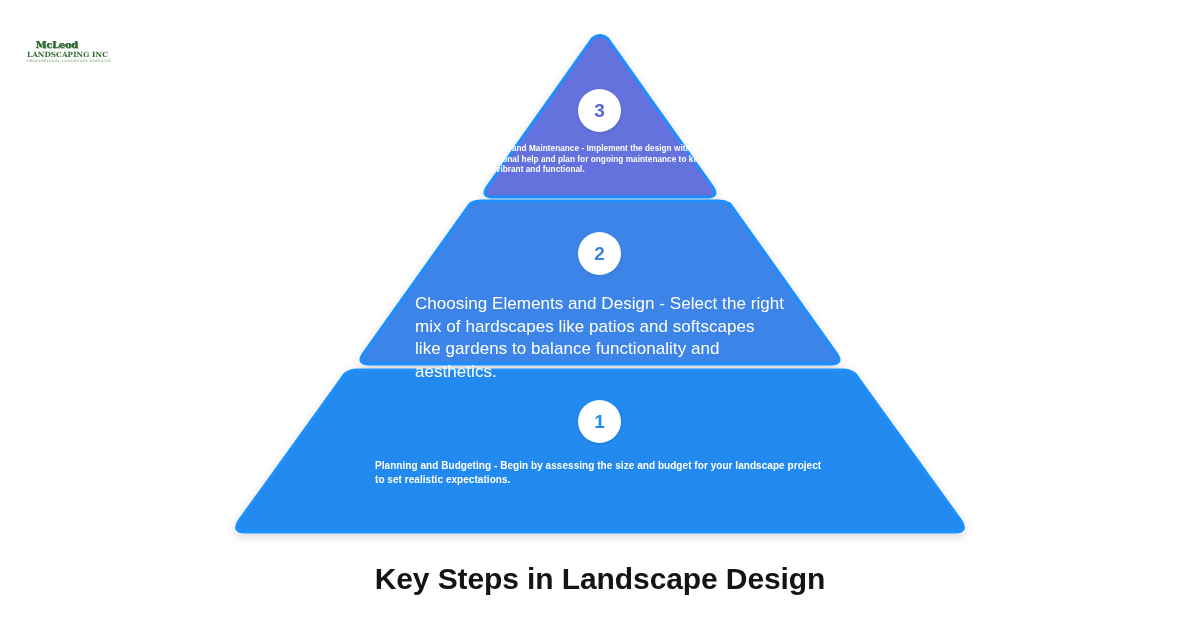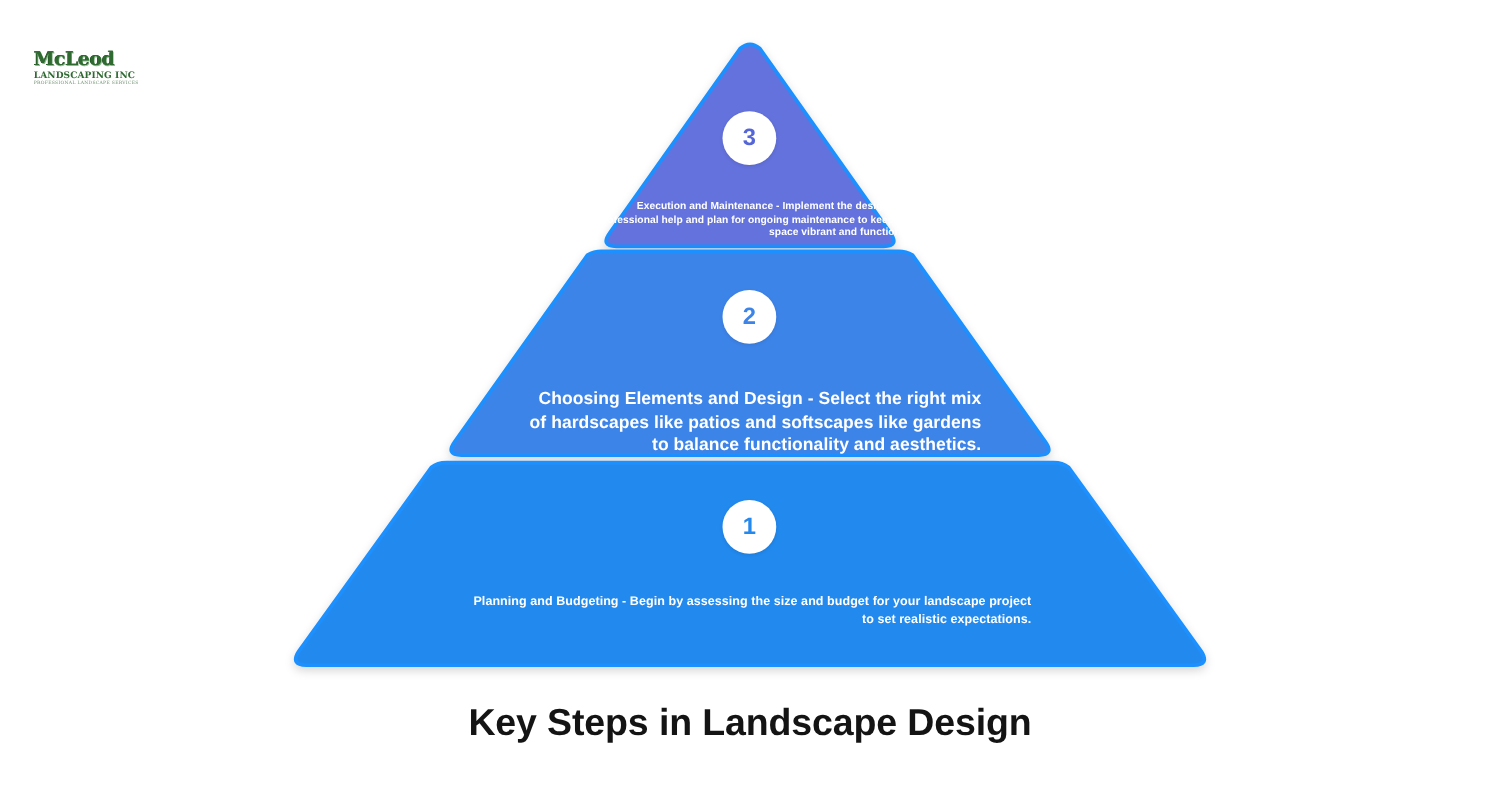--- a/index.html
+++ b/index.html
@@ -21,21 +21,21 @@
     left: 27px;
     top: 40px;
     width: 60px;
     text-align: center;
     line-height: 1;
     user-select: none;
   }
   #brand-logo .logo-name {
     font-family: "DejaVu Serif", serif;
     font-weight: bold;
-    font-size: 15px;
+    font-size: 10px;
     letter-spacing: -0.3px;
     color: #2f6b31;
     text-shadow: 0.5px 0.5px 0 #8db98e, -0.4px -0.4px 0 #1d4a1f;
     white-space: nowrap;
   }
   #brand-logo .logo-sub {
     font-family: "DejaVu Serif", serif;
     font-weight: bold;
     font-size: 7.2px;
     letter-spacing: 0.1px;
@@ -62,24 +62,23 @@
   }
   #pyramid-svg {
     position: absolute;
     left: 0;
     top: 0;
   }
 
   
   .tier-overlay {
     position: absolute;
-    text-align: right;
+    text-align: left;
     color: #ffffff;
     pointer-events: none;
-    margin-top: 16px;
   }
   .tier-badge {
     background: #ffffff;
     border-radius: 50%;
     display: flex;
     align-items: center;
     justify-content: center;
     font-weight: bold;
     box-shadow: 0 1px 3px rgba(0,0,0,0.10);
     position: absolute;
@@ -104,22 +103,22 @@
   
   #tier2-badge {
     left: 578px; top: 232px;
     width: 43px; height: 43px;
     font-size: 19px;
     color: #3d84e8;
   }
   #tier2-text {
     left: 415px; top: 293px;
     width: 370px;
-    font-size: 14px;
-    font-weight: bold;
+    font-size: 17px;
+    font-weight: normal;
     line-height: 1.33;
     letter-spacing: 0.05px;
   }
 
   
   #tier1-badge {
     left: 578px; top: 400px;
     width: 43px; height: 43px;
     font-size: 19px;
     color: #2489ee;

